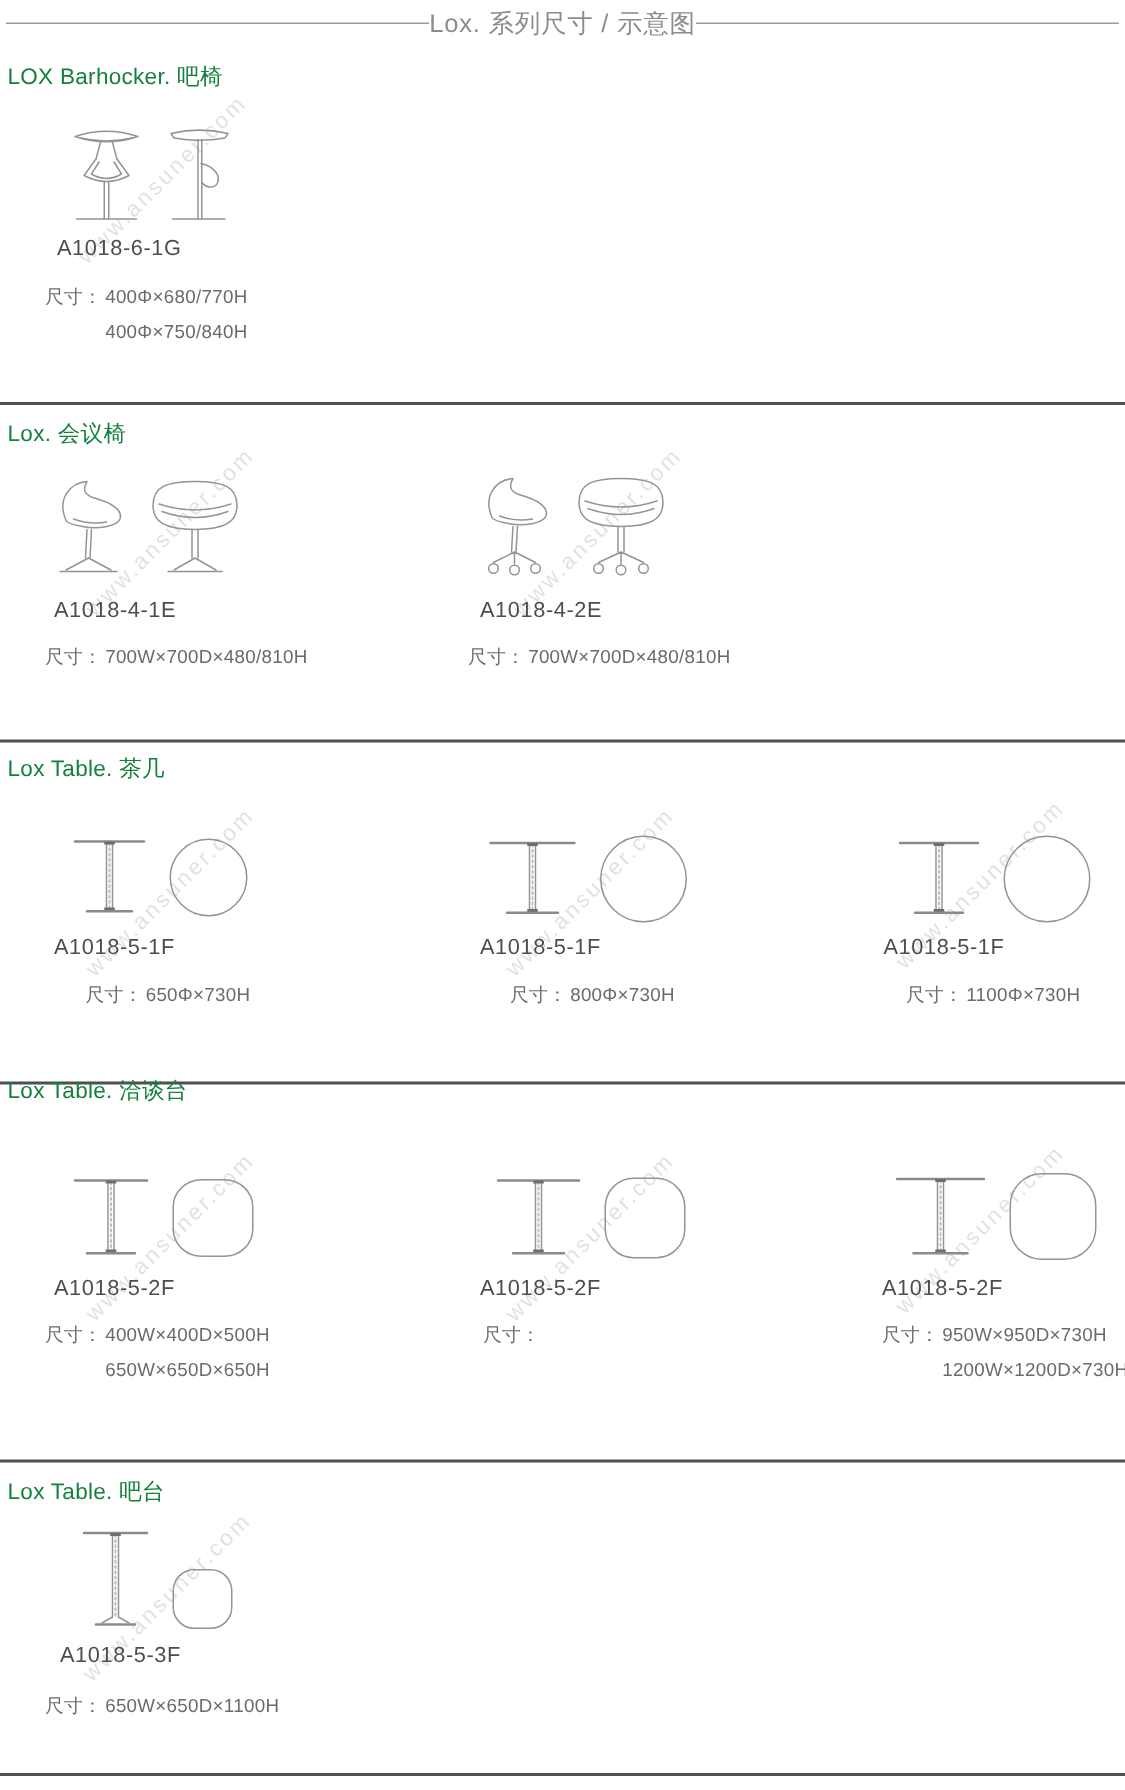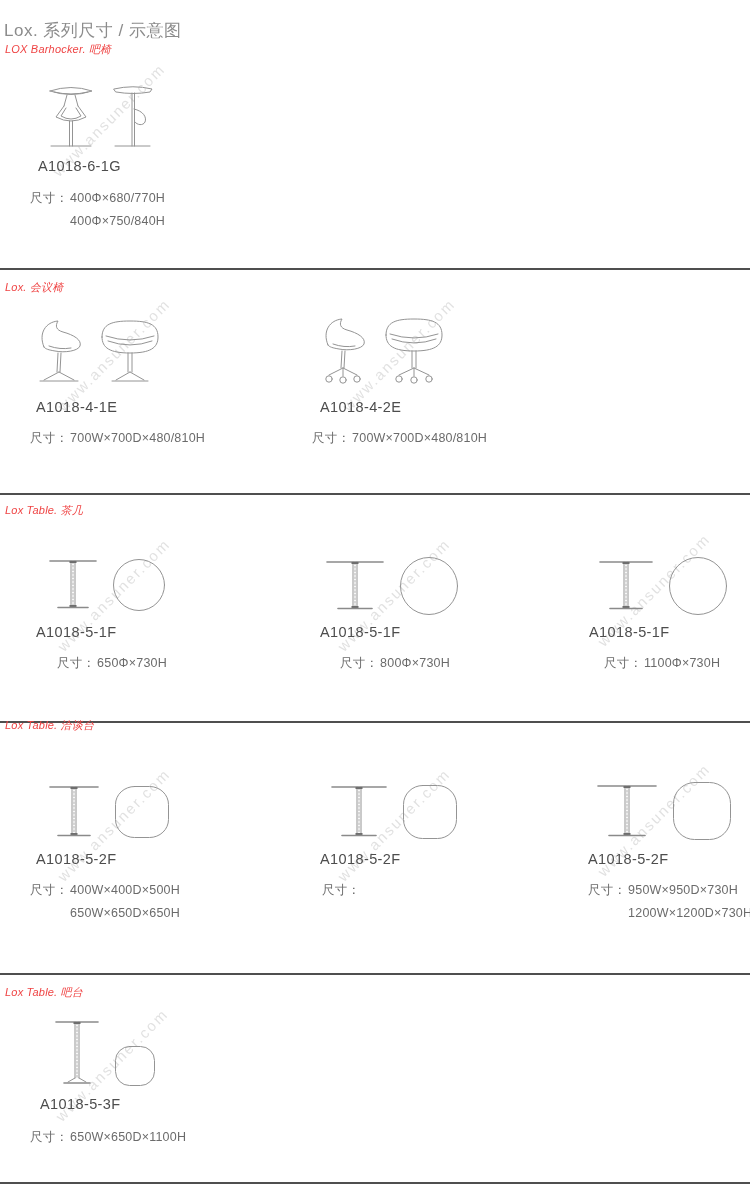--- a/index.html
+++ b/index.html
@@ -1,25 +1,25 @@
 <!DOCTYPE html>
 <html><head>
 <meta charset="utf-8">
 <style>
   html,body{margin:0;padding:0;background:#fff;}
   body{font-family:"Liberation Sans","DejaVu Sans",sans-serif;}
   .page{position:relative;width:750px;height:1193px;background:#fff;overflow:hidden;}
 
   
-  .title-row{position:absolute;top:4px;left:0;right:0;display:flex;align-items:flex-start;gap:14px;padding:0 4px;flex-direction:column;}
+  .title-row{position:absolute;top:4px;left:0;right:0;display:flex;align-items:center;gap:0;padding:0 4px;}
   .title-row .hline{flex:1;height:0;border-top:1px solid #9b9b9b;}
   .title-row .title{font-size:17px;color:#8c8c8c;letter-spacing:0.5px;white-space:nowrap;}
 
   
-  .sec-header{position:absolute;left:5px;font-size:11px;color:#ef4444;letter-spacing:0.2px;white-space:nowrap;font-style:italic;}
+  .sec-header{position:absolute;left:5px;font-size:15px;color:#15803d;letter-spacing:0.2px;white-space:nowrap;}
   .divider{position:absolute;left:0;width:750px;height:2px;background:#4f4f4f;}
   .model{position:absolute;text-align:left;font-size:14.5px;color:#4d4d4d;letter-spacing:0.4px;}
   .dims{position:absolute;display:flex;font-size:12.5px;color:#6b6b6b;line-height:23px;letter-spacing:0.2px;white-space:nowrap;justify-content:center;}
   .dims .lbl{margin-right:2px;}
   .fig{position:absolute;display:flex;align-items:center;gap:14px;}
   .fig.bottom{align-items:flex-end;}
 
   
   .draw path,.draw line,.draw circle,.draw rect,.draw ellipse{stroke:#949494;fill:none;stroke-width:1;stroke-linecap:round;stroke-linejoin:round;}
   .draw .thick{stroke-width:1.6;stroke:#8a8a8a;}

